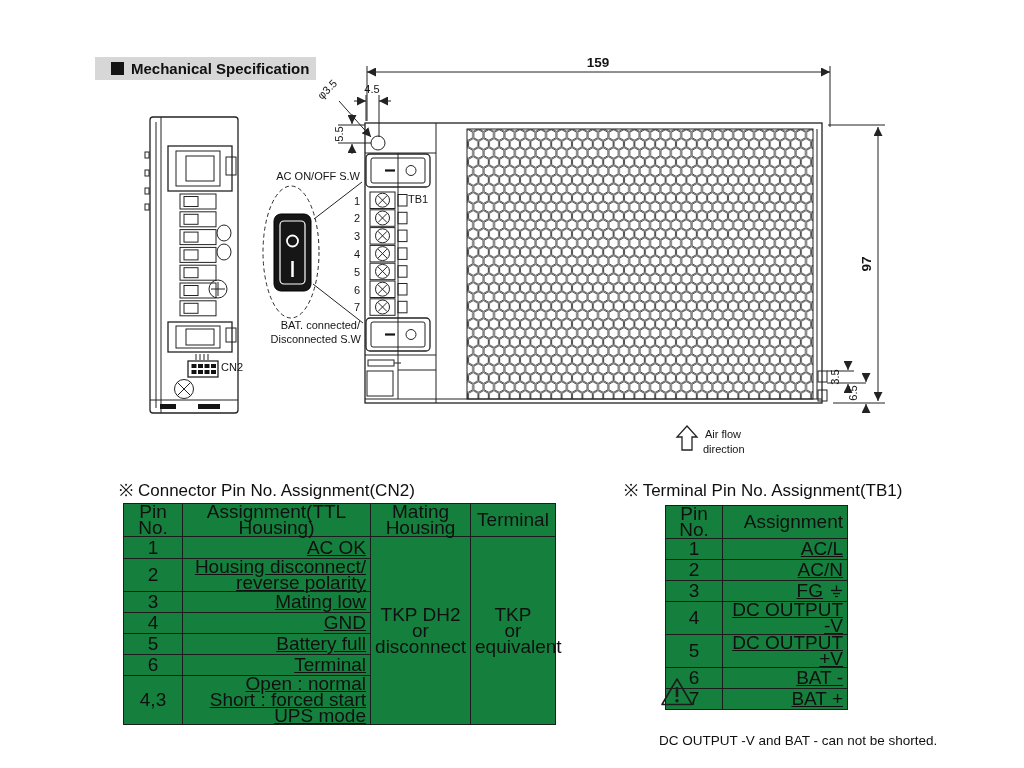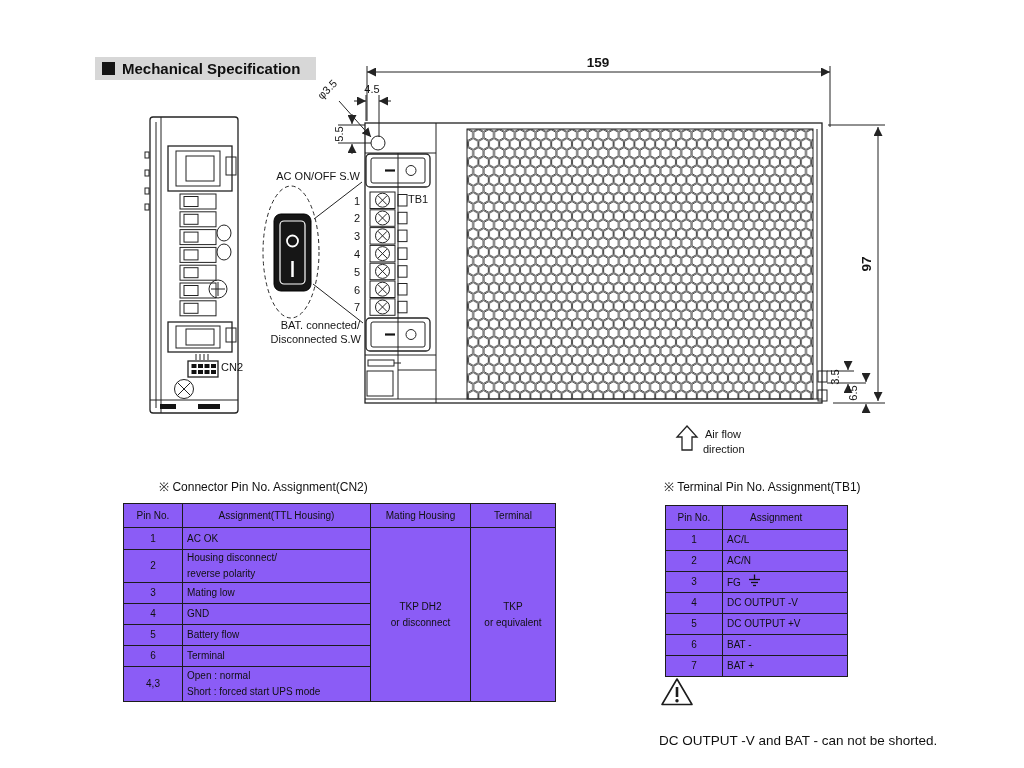--- a/index.html
+++ b/index.html
@@ -4,46 +4,46 @@
 <style>
   html,body{margin:0;padding:0;}
   body{
     width:1024px;height:768px;background:#ffffff;position:relative;overflow:hidden;
     font-family:"Liberation Sans",sans-serif;color:#111;
   }
   .abs{position:absolute;}
   
   .title-bar{
     left:95px;top:57px;width:221px;height:23px;background:#d7d7d7;
-    display:flex;align-items:center;gap:7px;padding-left:7px;box-sizing:border-box;
+    display:flex;align-items:center;gap:7px;padding-left:16px;box-sizing:border-box;
   }
   .title-square{width:13px;height:13px;background:#141414;flex:0 0 auto;}
   .title-text{font-size:15px;font-weight:bold;color:#101010;white-space:nowrap;}
   
   svg.drawing{left:0;top:0;}
   svg text{font-family:"Liberation Sans",sans-serif;fill:#141414;}
   .ln{fill:none;stroke:#232323;stroke-width:1.3;}
   .ln2{fill:none;stroke:#232323;stroke-width:1;}
   .dim{stroke:#232323;stroke-width:1;fill:none;}
   .lbl{font-size:11px;}
   .dimtxt{font-size:11px;}
   .dimbold{font-size:13.5px;font-weight:bold;}
   
-  .section-title{font-size:12px;color:#101010;white-space:nowrap;margin-left:40px;}
+  .section-title{font-size:17px;color:#101010;white-space:nowrap;}
   
   table.spec-table{
     position:absolute;border-collapse:collapse;table-layout:fixed;
-    font-size:10px;color:#101010;background:#8b5cf6;
+    font-size:19px;color:#101010;background:#15803d;
   }
   table.spec-table th, table.spec-table td{
     border:1.4px solid #1c1c1c;padding:0 4px;line-height:16px;
   }
   table.spec-table th{font-weight:normal;height:23px;text-align:center;}
   td.c{text-align:center;}
-  td.l{text-align:left;padding-left:9px;}
+  td.l{text-align:right;padding-left:9px;text-decoration:underline;}
   .pre{white-space:pre-line;}
   
   .warning-text{font-size:13.5px;color:#101010;white-space:nowrap;}
   .gnd{vertical-align:-1px;margin-left:7px;}
 </style>
 </head>
 <body>
 
 <div class="abs title-bar">
   <span class="title-square"></span>
@@ -314,21 +314,21 @@
     <tr style="height:21px;">
       <td class="c">3</td>
       <td class="l pre">Mating low</td>
     </tr>
     <tr style="height:21px;">
       <td class="c">4</td>
       <td class="l pre">GND</td>
     </tr>
     <tr style="height:21px;">
       <td class="c">5</td>
-      <td class="l pre">Battery flow</td>
+      <td class="l pre">Battery full</td>
     </tr>
     <tr style="height:21px;">
       <td class="c">6</td>
       <td class="l pre">Terminal</td>
     </tr>
     <tr style="height:35px;">
       <td class="c">4,3</td>
       <td class="l pre">Open : normal
 Short : forced start UPS mode</td>
     </tr>
@@ -338,21 +338,21 @@
 <div class="abs section-title" style="left:624px;top:478px;">※ Terminal Pin No. Assignment(TB1)</div>
 
 <table class="spec-table" style="left:665px;top:505px;width:182px;">
   <colgroup>
       <col style="width:57px">
       <col style="width:125px">
     </colgroup>
   <thead>
     <tr>
       <th>Pin No.</th>
-      <th class="l" style="text-align:left;padding-left:27px;">Assignment</th>
+      <th class="l" style="text-align:right;padding-left:0;">Assignment</th>
     </tr>
   </thead>
   <tbody>
     <tr style="height:21px;">
       <td class="c">1</td>
       <td class="l">AC/L</td>
     </tr>
     <tr style="height:21px;">
       <td class="c">2</td>
       <td class="l">AC/N</td>

